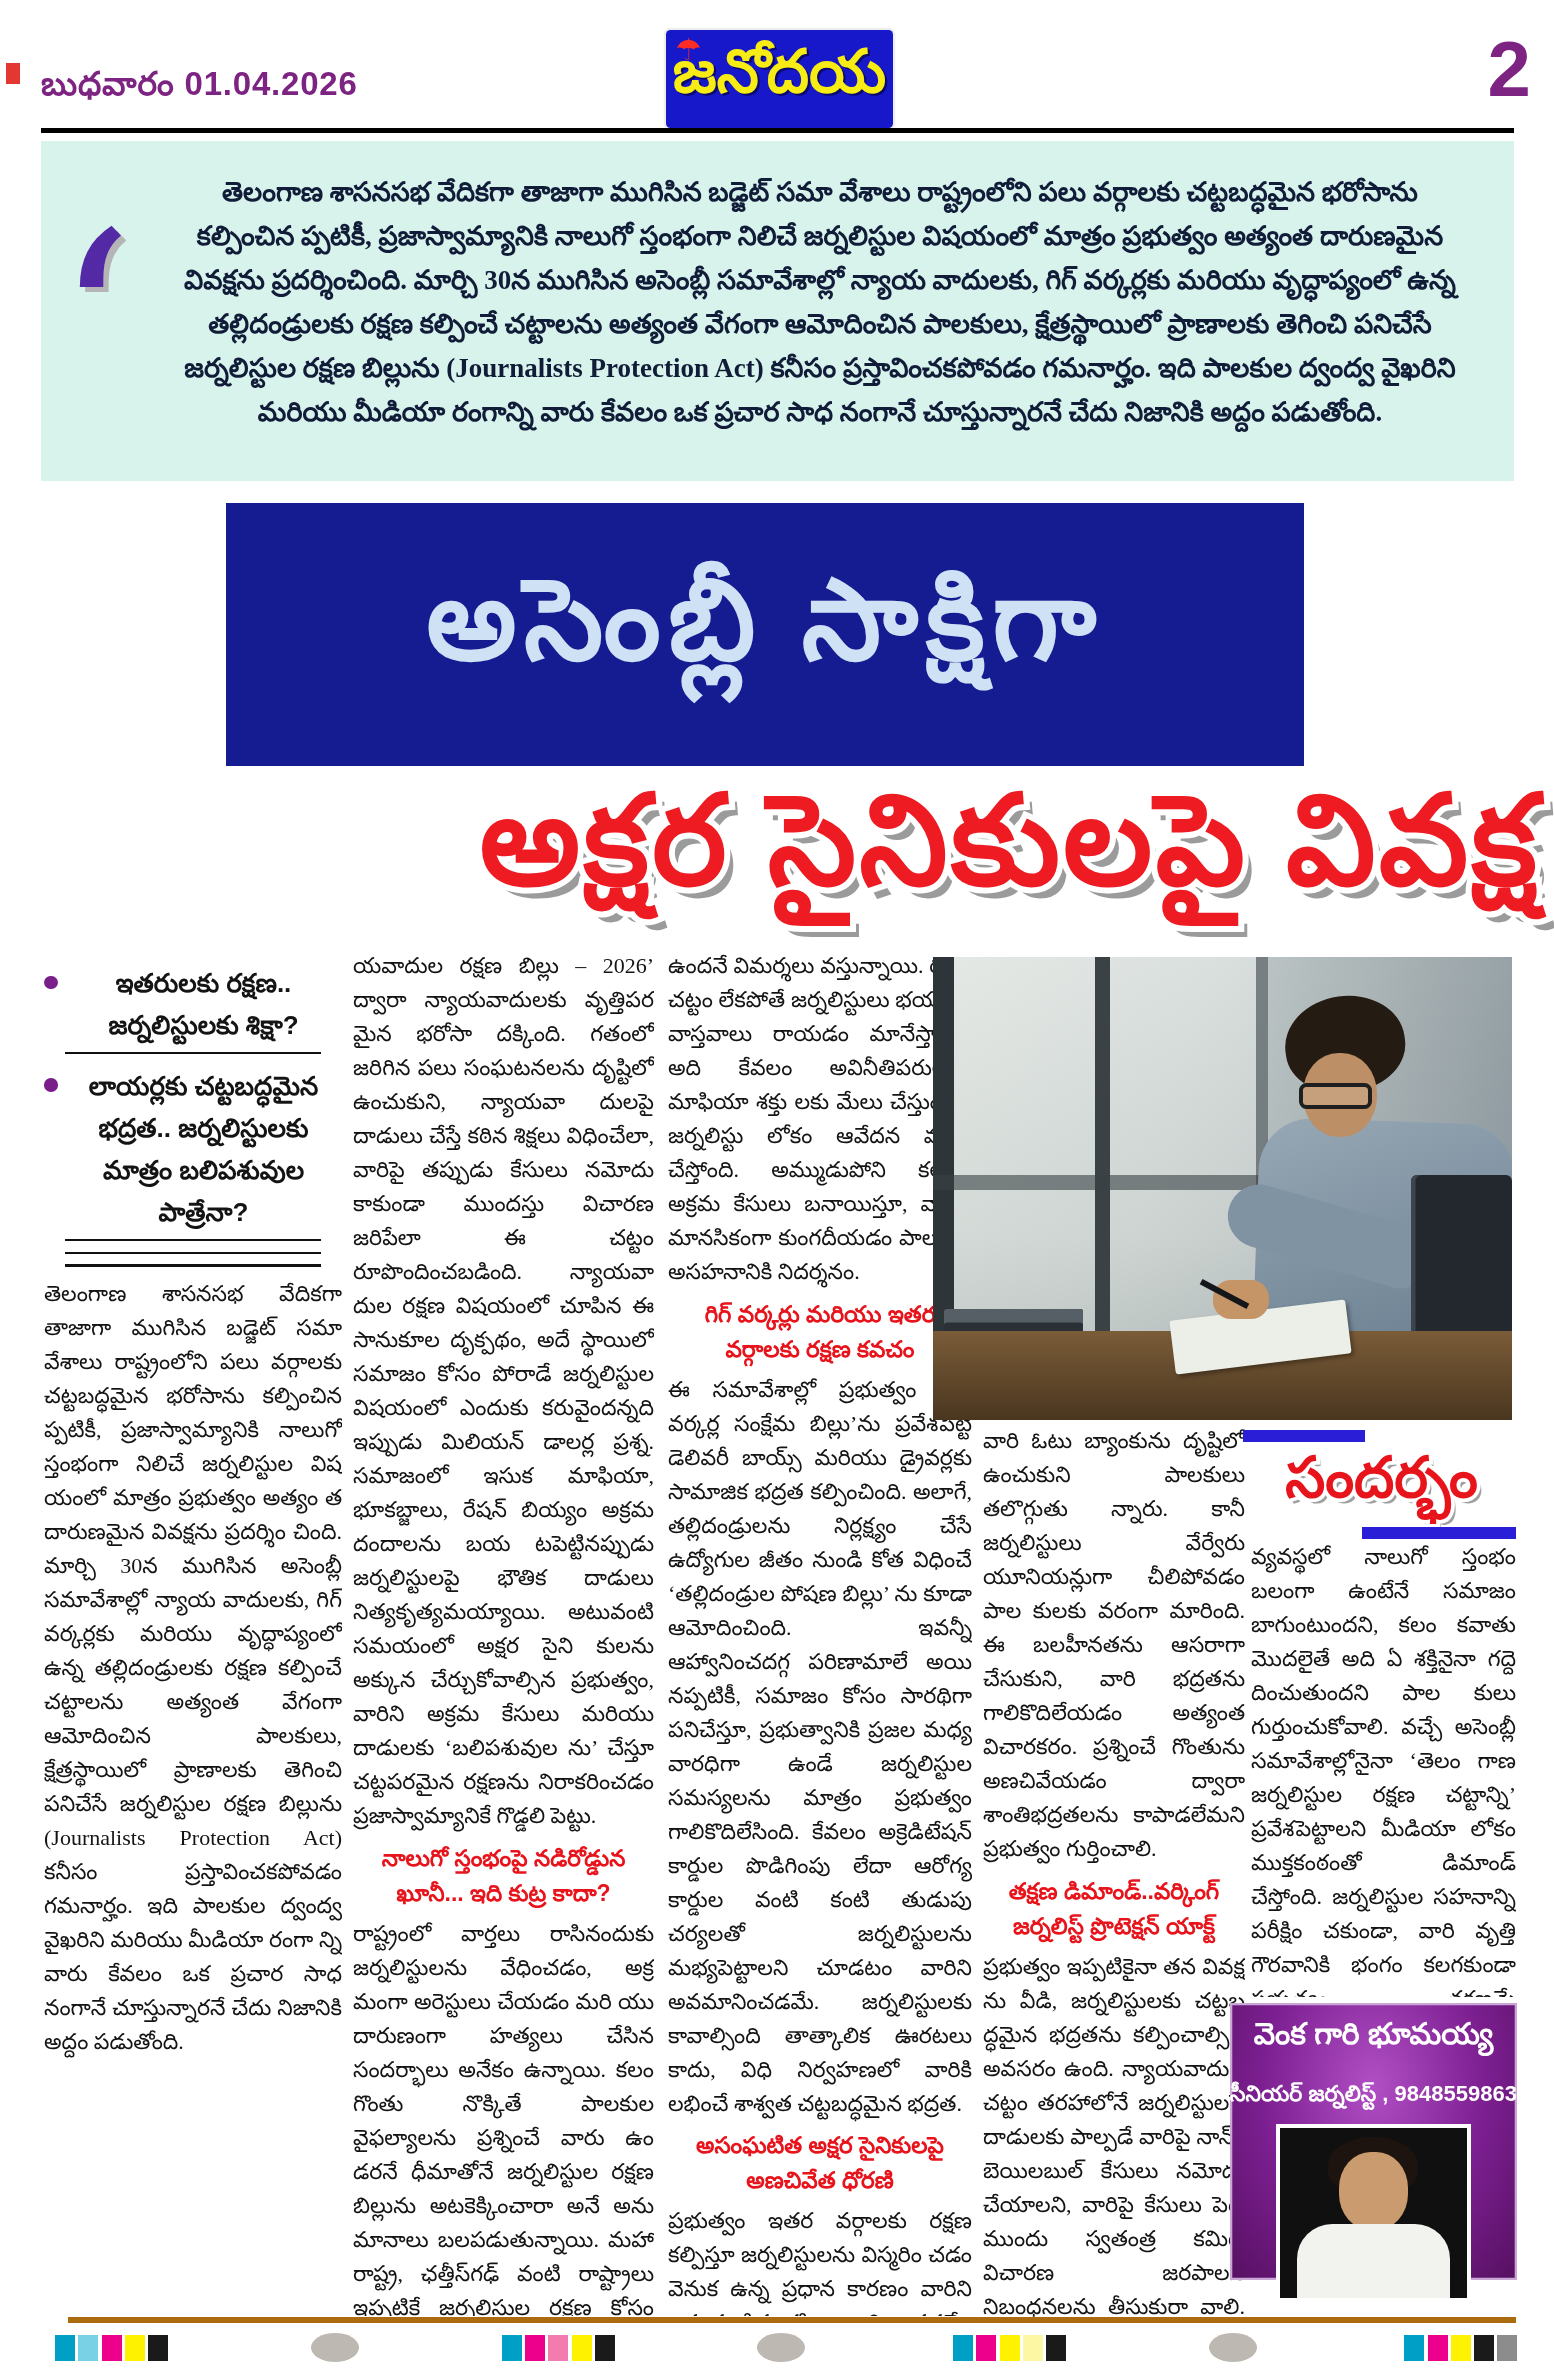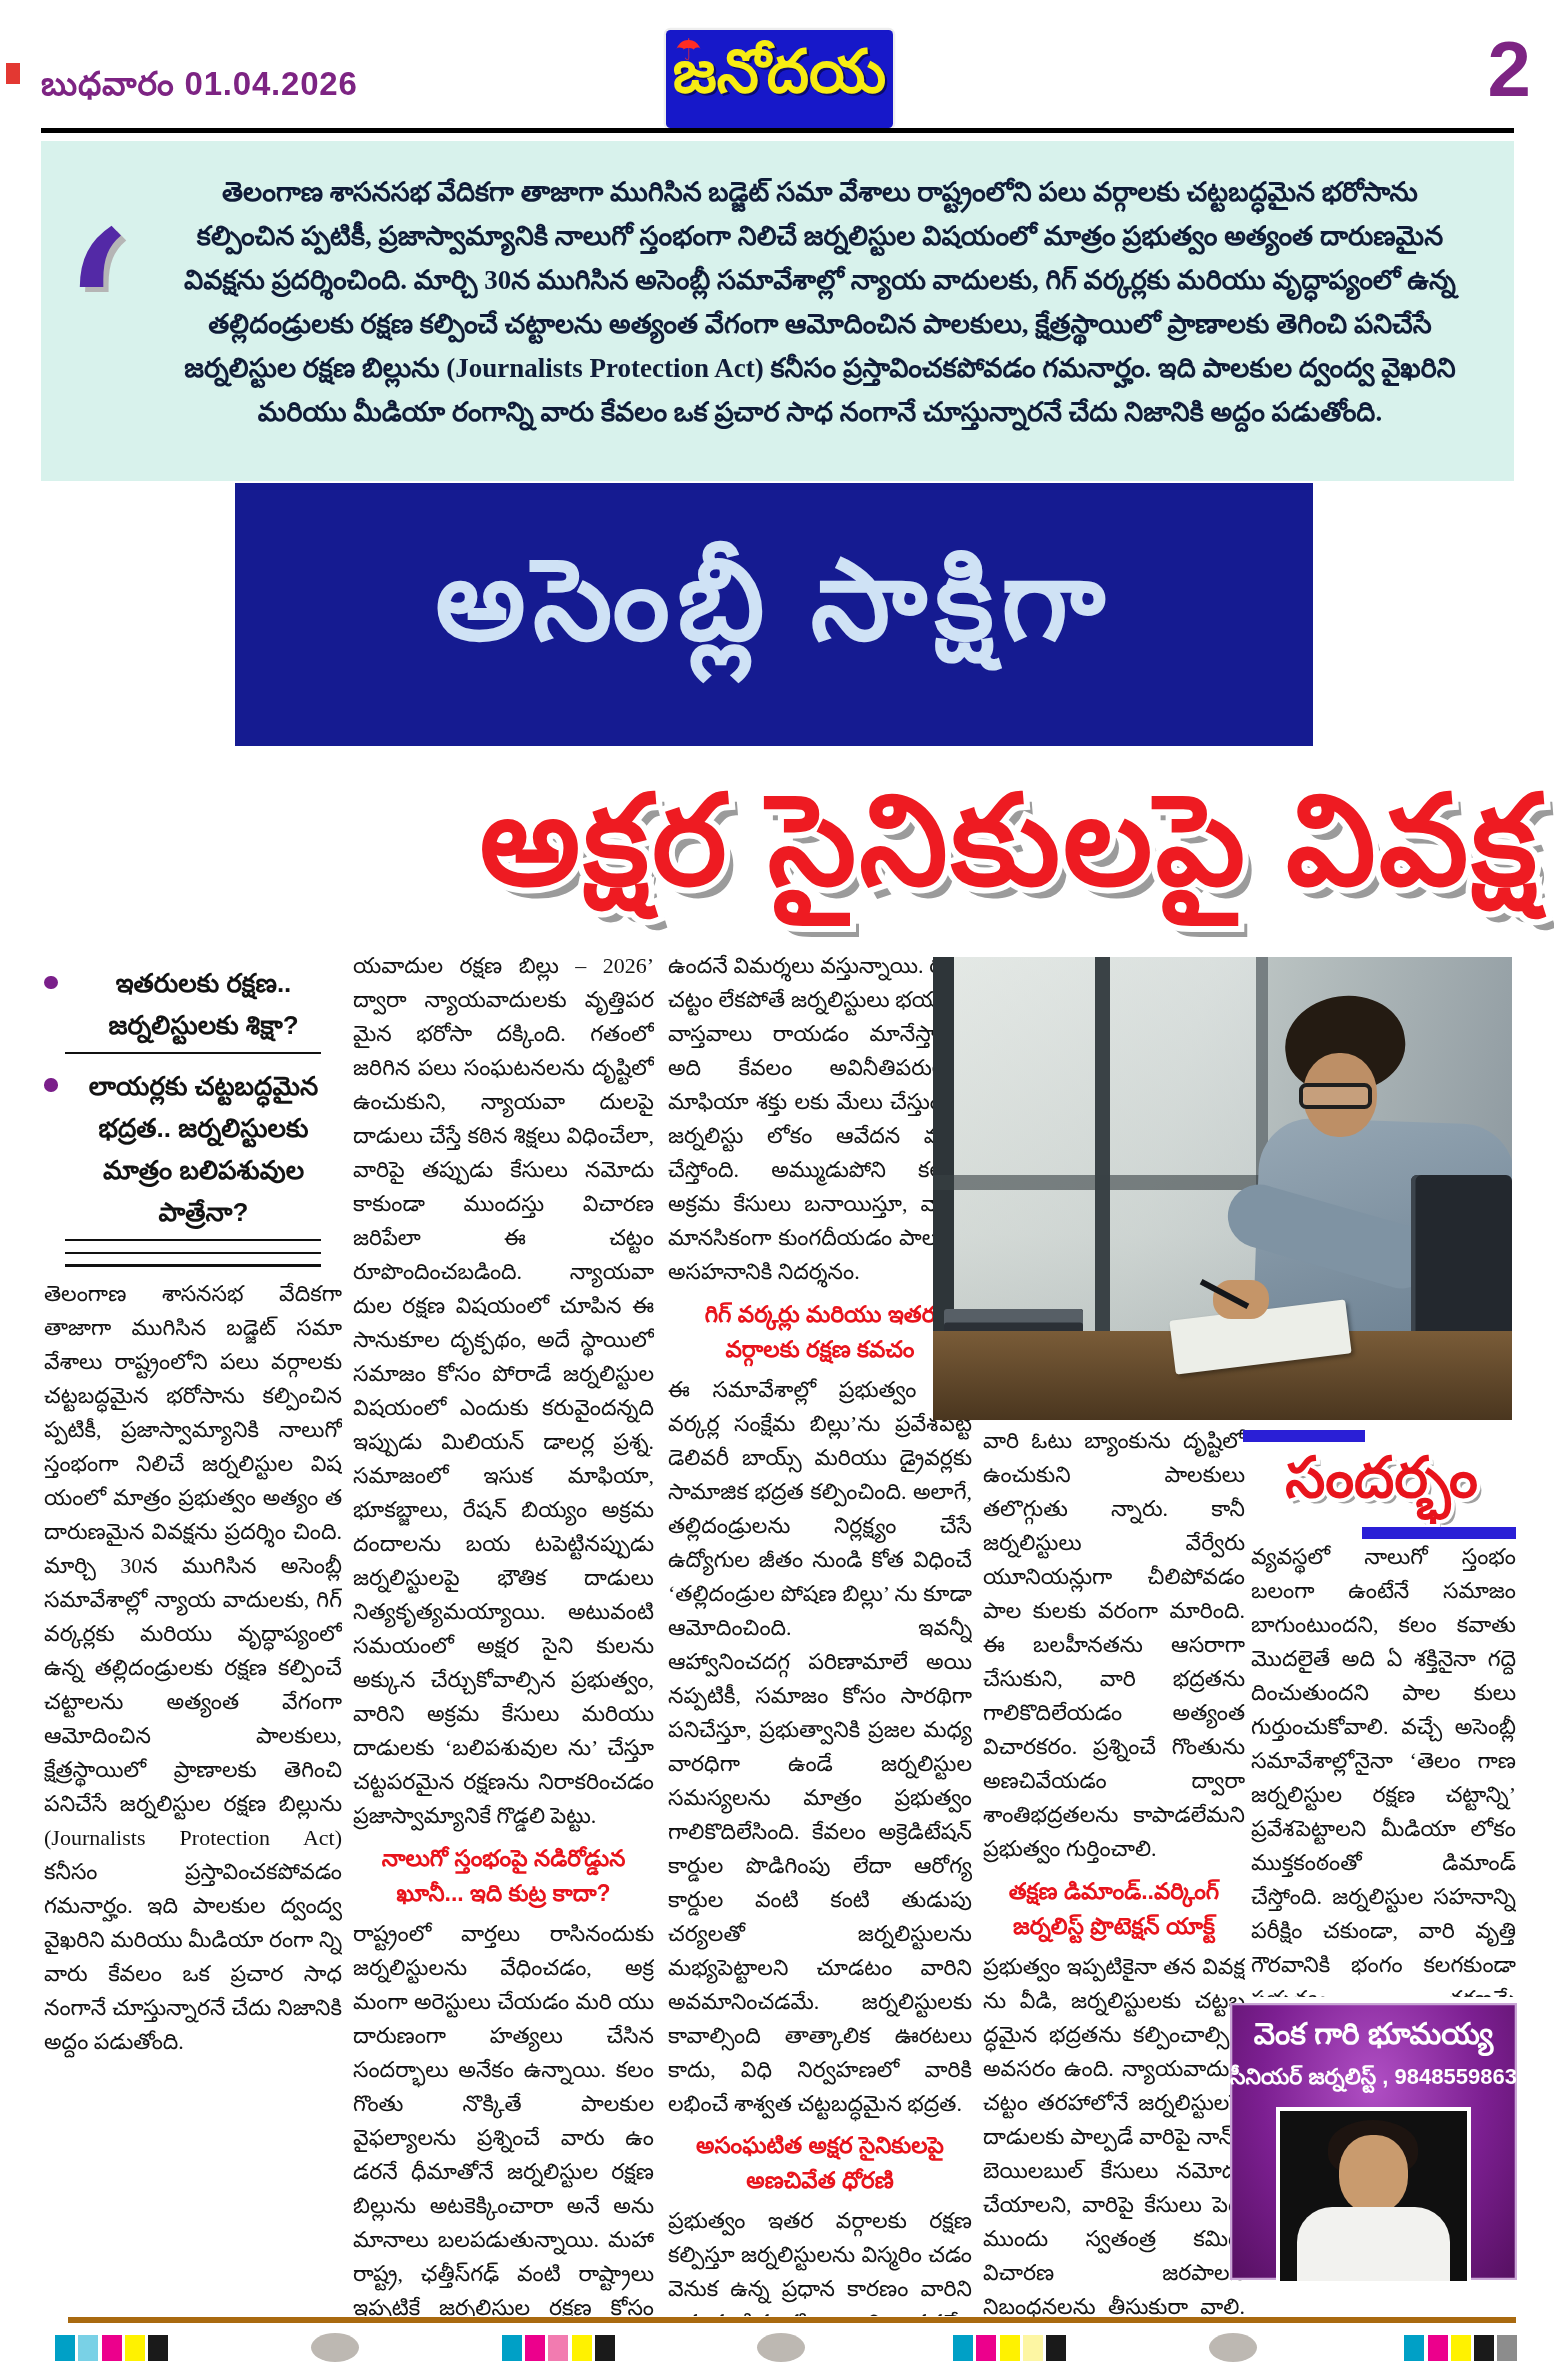--- a/index.html
+++ b/index.html
@@ -21,22 +21,22 @@
   #header-rule{left:41px;top:128px;width:1473px;height:4.5px;background:#000;}
 
   
   #intro{left:41px;top:141px;width:1473px;height:340px;background:#d8f2ec;}
   #intro .quote{position:absolute;left:13.5px;top:72px;font-size:248px;line-height:0.9;
         color:#5329a6;font-family:"DejaVu Serif",serif;text-shadow:5.3px 5.3px 0 #b5b5b5;}
   #intro p{margin:0;padding:29px 50px 0 135px;text-align:center;font-size:27px;line-height:44px;
         font-weight:600;color:#101c38;}
 
   
-  #banner{left:226px;top:483px;width:1078px;height:263px;background:#151b91;
-        display:flex;align-items:center;justify-content:center;margin-left:9px;}
+  #banner{left:226px;top:503px;width:1078px;height:263px;background:#151b91;
+        display:flex;align-items:center;justify-content:center;}
   #banner span{font-family:"Liberation Sans",sans-serif;font-weight:bold;font-size:113px;
         color:#cfe2f5;letter-spacing:7.5px;}
 
   
   #headline{left:15px;top:754px;width:1525px;height:181px;text-align:center;}
   #headline .lyr{position:absolute;left:0;right:0;top:0;font-family:"Liberation Sans",sans-serif;
         font-weight:bold;font-size:126px;line-height:173px;letter-spacing:3px;white-space:nowrap;text-align:right;}
   #headline .stroke{color:#ee1b22;-webkit-text-stroke:12px #ffffff;
         text-shadow:9px 10.5px 0 #9b9b9b;}
   #headline .fill{color:#ee1b22;}
@@ -97,21 +97,21 @@
         font-family:Liberation Mono, monospace;font-weight:bold;font-size:57px;line-height:75px;}
   #context .stroke{color:#e8141c;-webkit-text-stroke:7.5px #ffffff;text-shadow:4.5px 5.3px 0 #a0a0a0;}
   #context .fill{color:#e8141c;}
 
   
   #author{left:1230px;top:2003px;width:287px;height:277px;
         background:radial-gradient(ellipse at 50% 30%, #b04fc4 0%, #7c1f91 55%, #551060 100%);
         box-shadow:inset 0 0 0 2.3px #caa6d6;}
   #author .aname{margin-top:14px;text-align:center;color:#ffffff;font-family:"Liberation Sans",sans-serif;
         font-weight:bold;font-size:30px;}
-  #author .atitle{margin-top:6px;text-align:center;color:#ffffff;font-family:"Liberation Sans",sans-serif;
+  #author .atitle{margin-top:23px;text-align:center;color:#ffffff;font-family:"Liberation Sans",sans-serif;
         font-weight:bold;font-size:22px;}
   #author .aphoto{position:relative;width:187px;height:170px;margin:12px auto 0 auto;background:#101010;
         border:4.5px solid #ffffff;overflow:hidden;}
   #author .ahair{position:absolute;left:48px;top:9px;width:90px;height:57px;background:#1d1410;border-radius:50% 50% 40% 40%;}
   #author .aface{position:absolute;left:59px;top:24px;width:69px;height:78px;background:#c99b6e;border-radius:46%;}
   #author .ashirt{position:absolute;left:16.5px;top:96px;width:153px;height:75px;background:#f2f2ef;
         border-radius:35px 35px 0 0;}
 
   #bottom-rule{left:68px;top:2317px;width:1448px;height:6px;background:#a96a10;}
 

